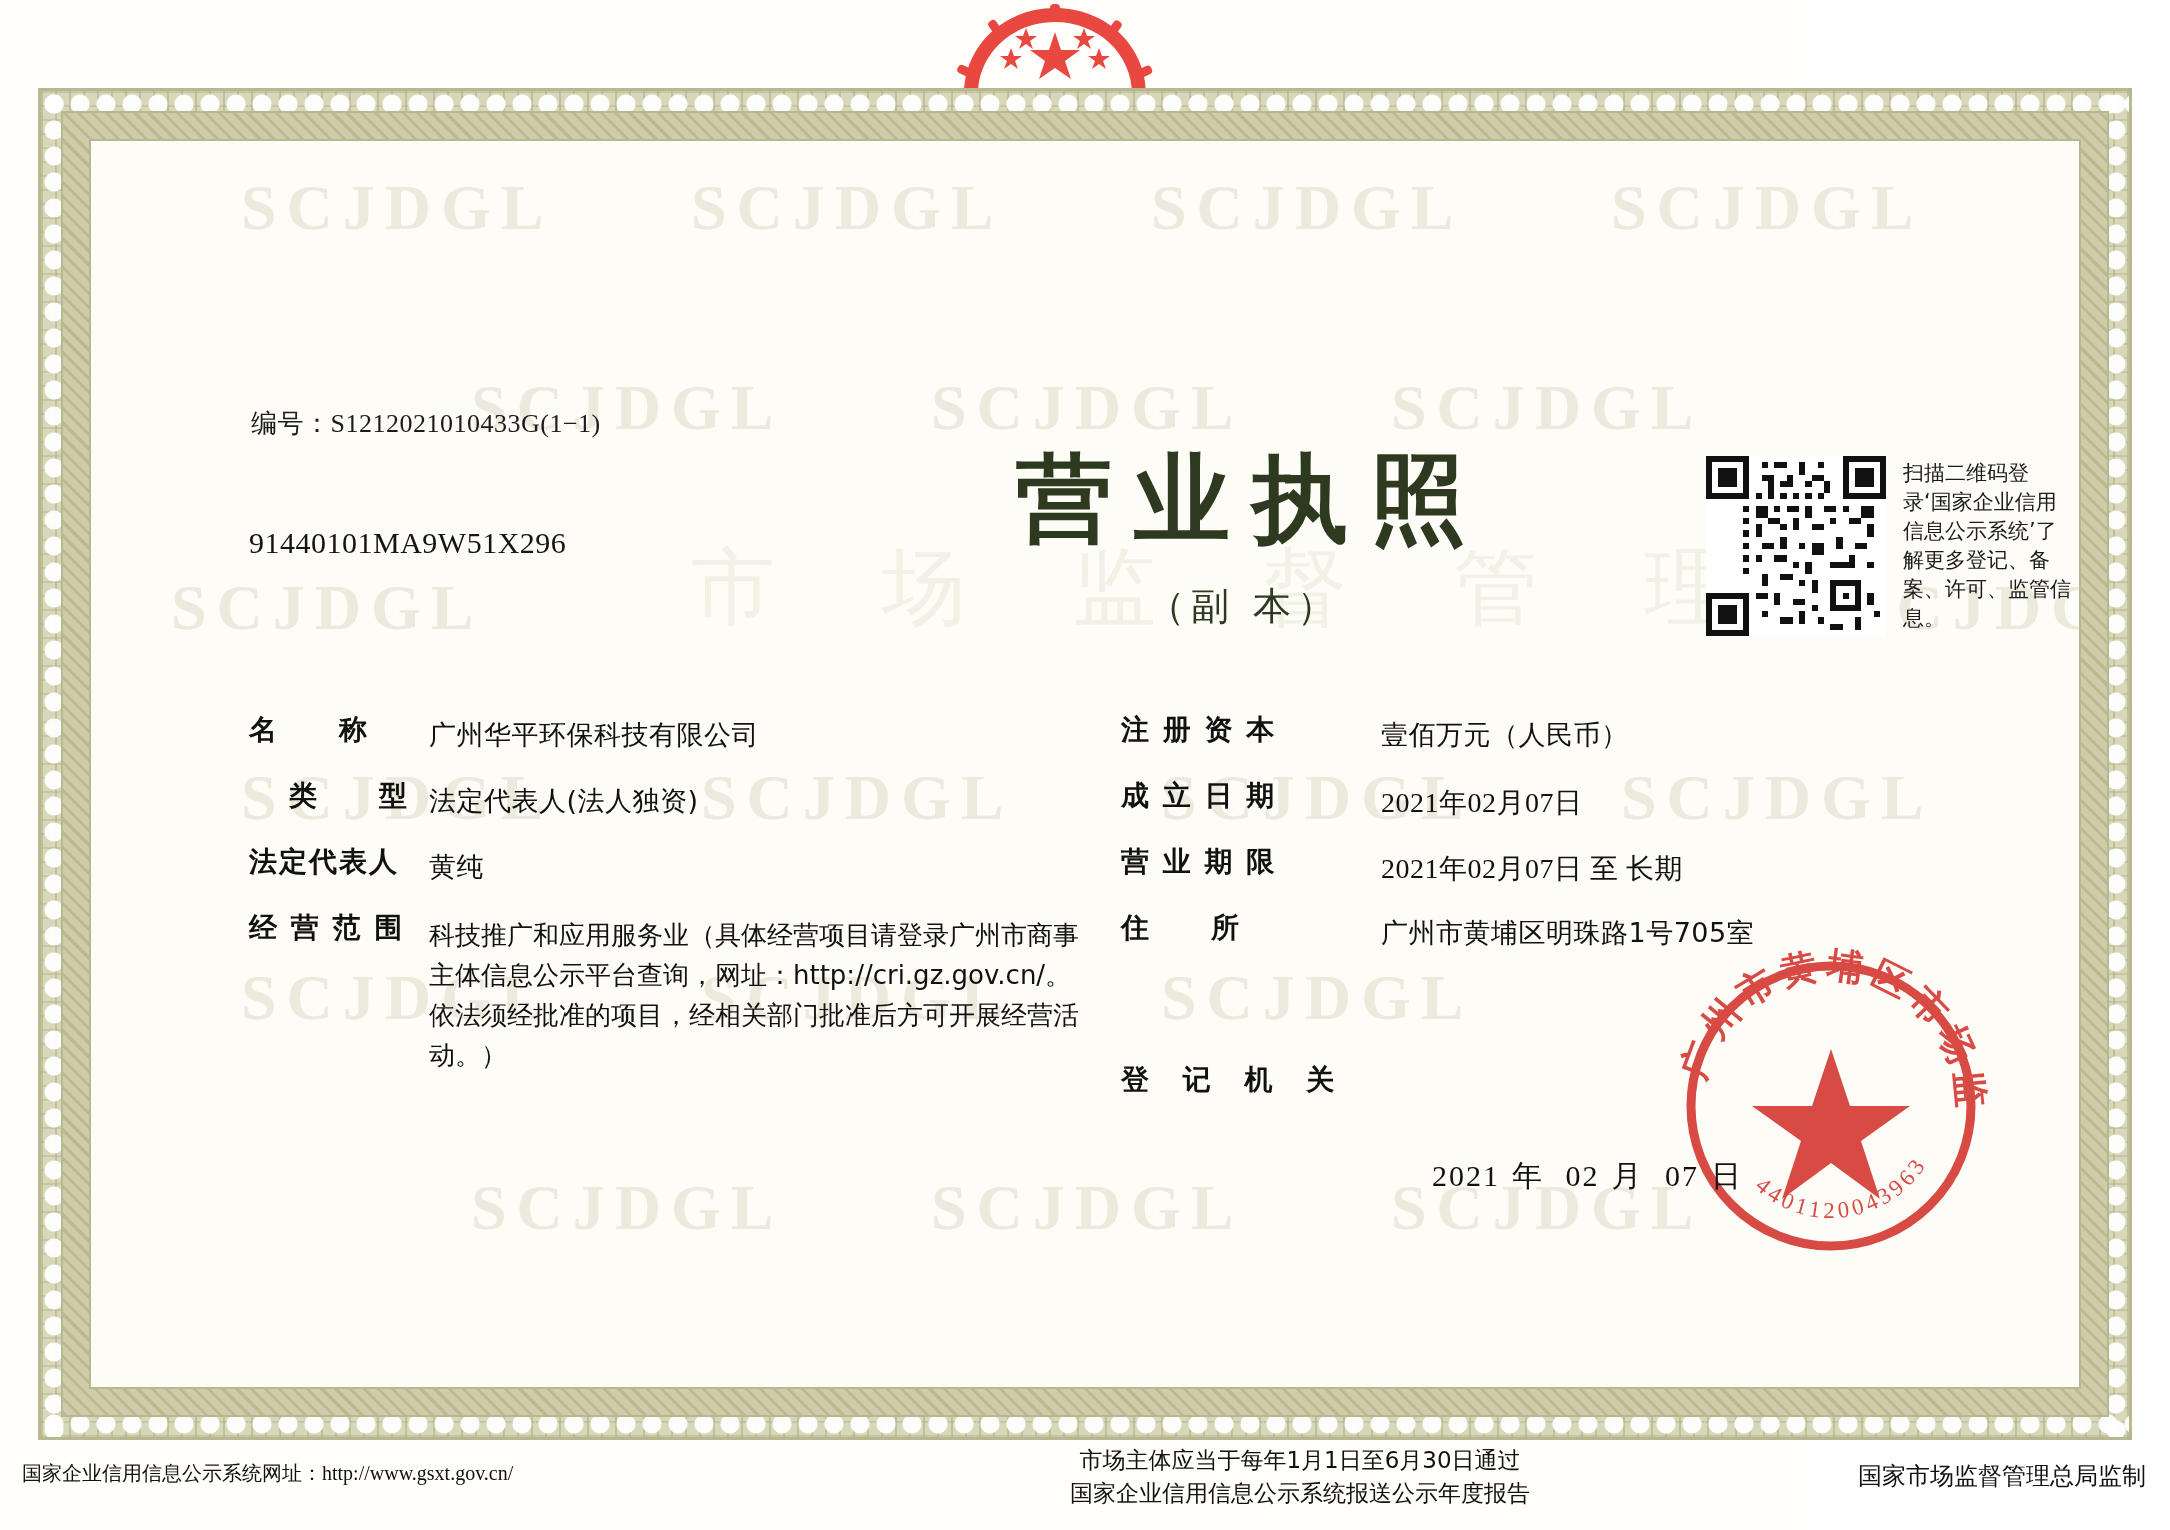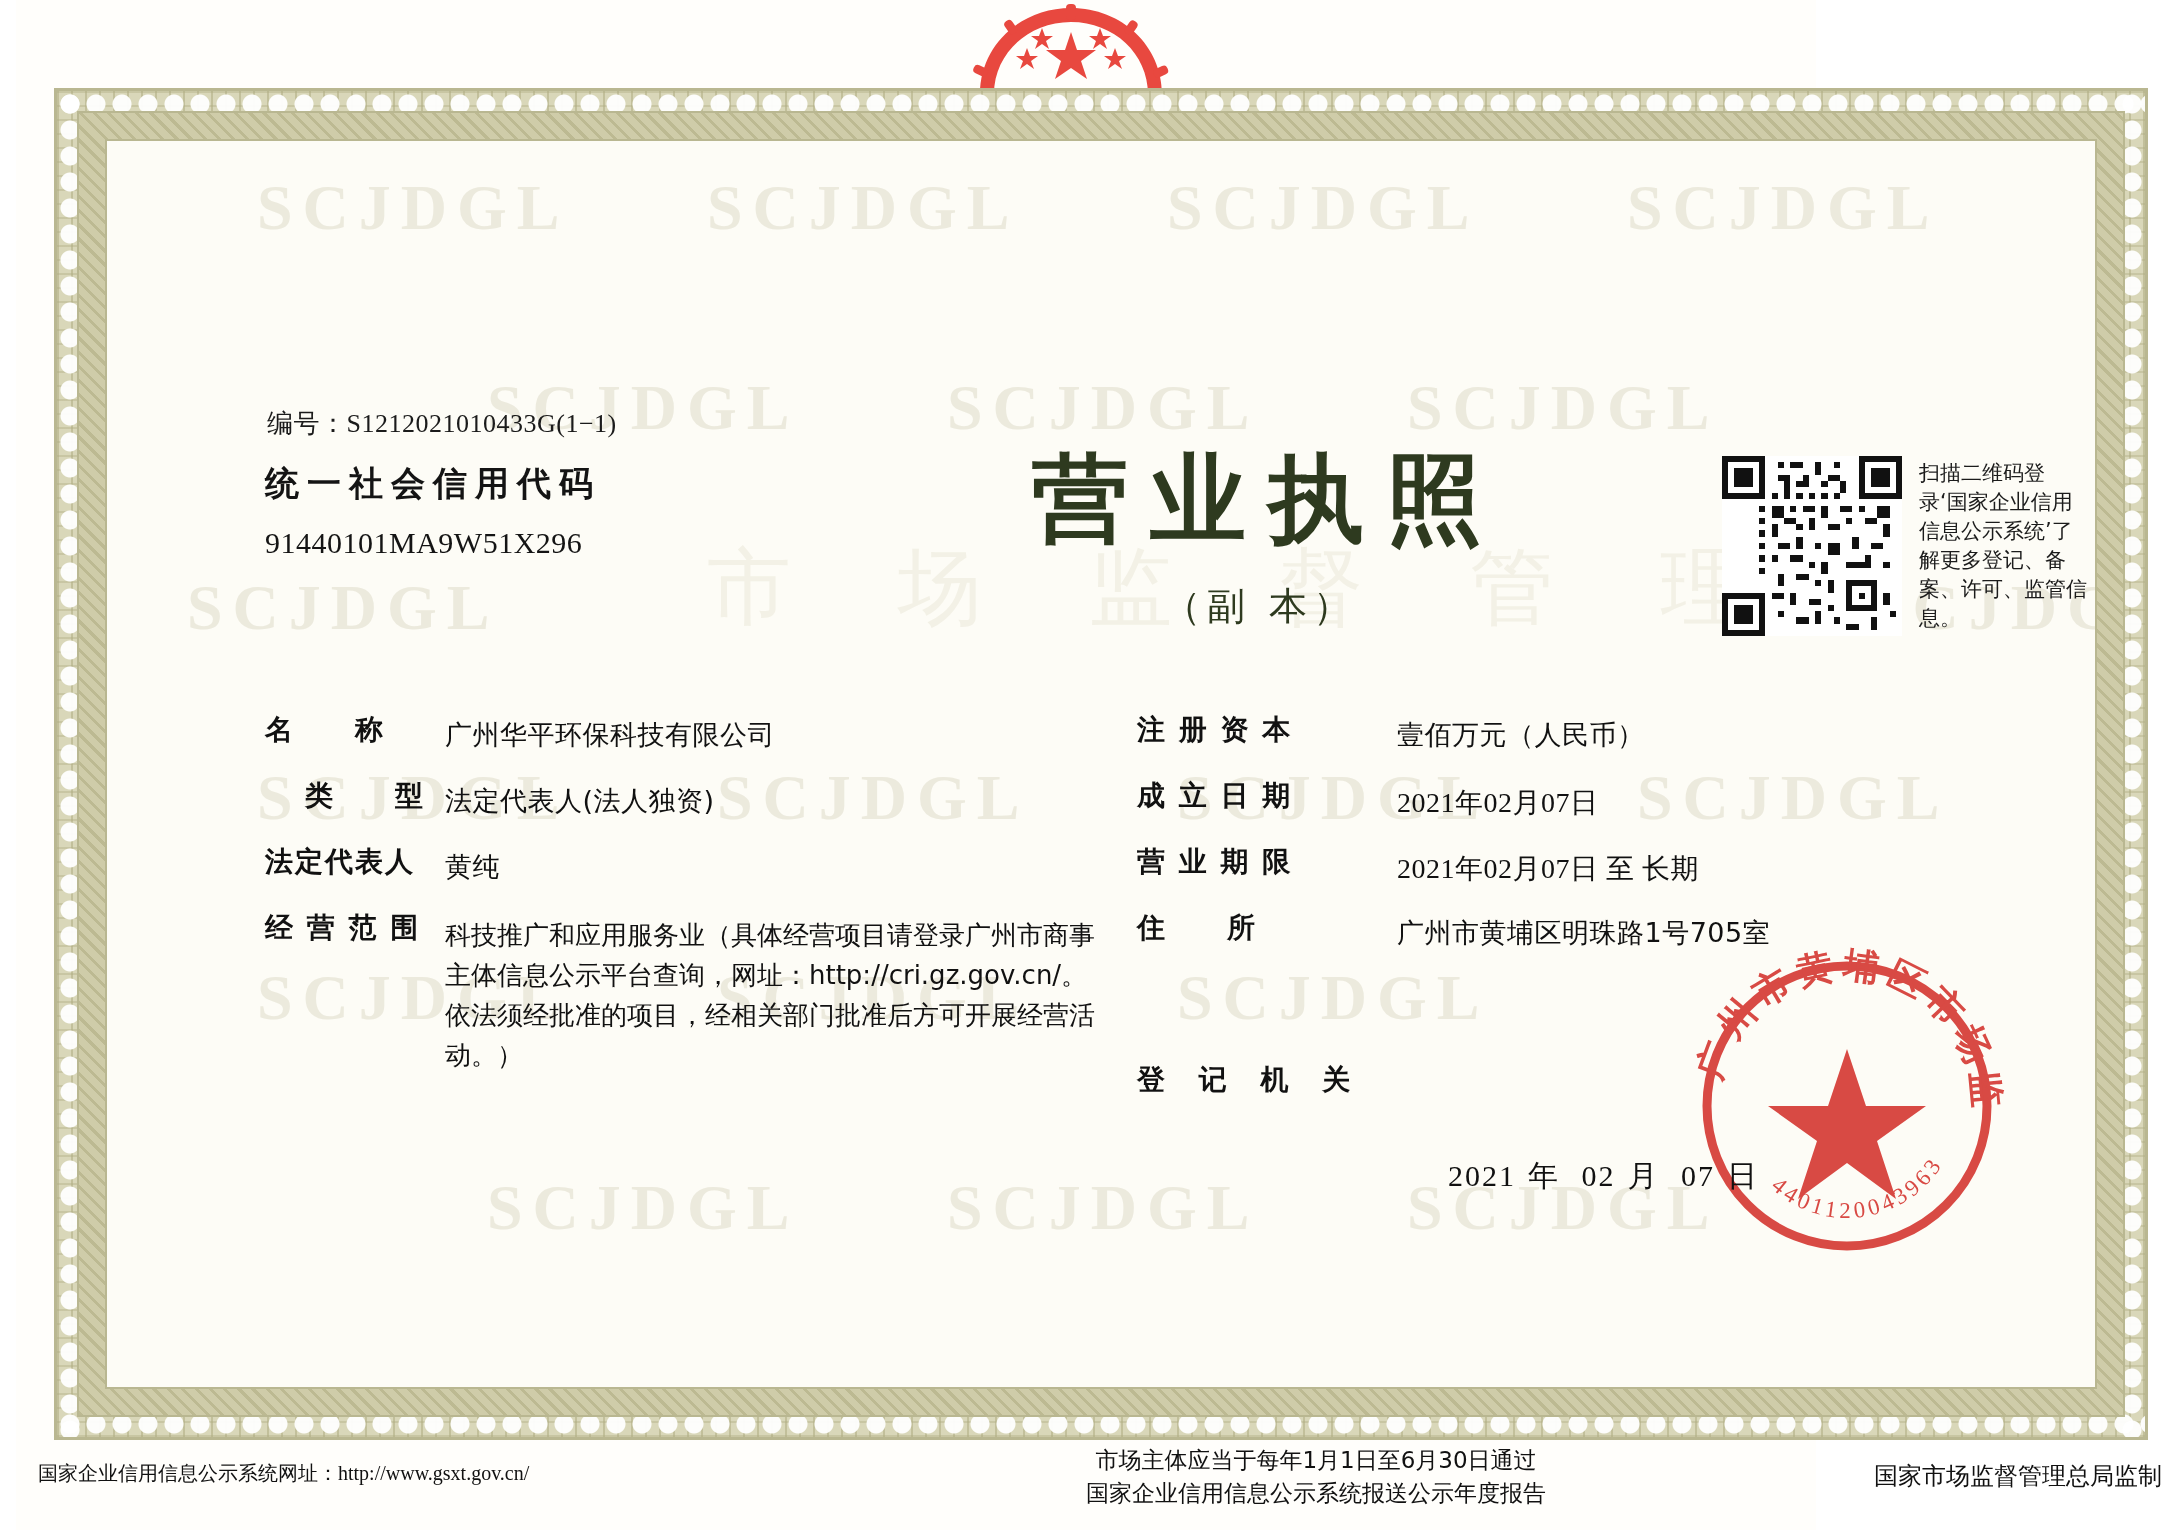--- a/index.html
+++ b/index.html
@@ -15,21 +15,20 @@
     overflow: hidden;
   }
 
   
   .certificate {
     position: absolute;
     left: 0; top: 0;
     width: 1800px;
     height: 1530px;
     background: #fffefb;
-    margin-left: 16px;
   }
 
   
   .border-outer {
     position: absolute;
     left: 38px; top: 88px;
     width: 2094px;
     height: 1352px;
     border: 3px solid #b9b791;
     box-sizing: border-box;
@@ -395,21 +394,20 @@
 
           <div class="wm-big" style="left:600px; top:390px;">市 场 监 督 管 理</div>
         </div>
 
         <div class="content">
 
           <div class="serial">
             <span>编号：</span><span>S1212021010433G(1−1)</span>
           </div>
 
-          <div class="uscc-label">统一社会信用代码</div>
           <div class="uscc-value">91440101MA9W51X296</div>
 
           <div class="main-title">营业执照</div>
           <div class="sub-title">（副 本）</div>
 
           <div class="qr-box">
             <svg class="qr-code" viewBox="0 0 29 29" shape-rendering="crispEdges" aria-hidden="true">
               <rect width="29" height="29" fill="#ffffff"></rect>
               <g fill="#111111">
 

